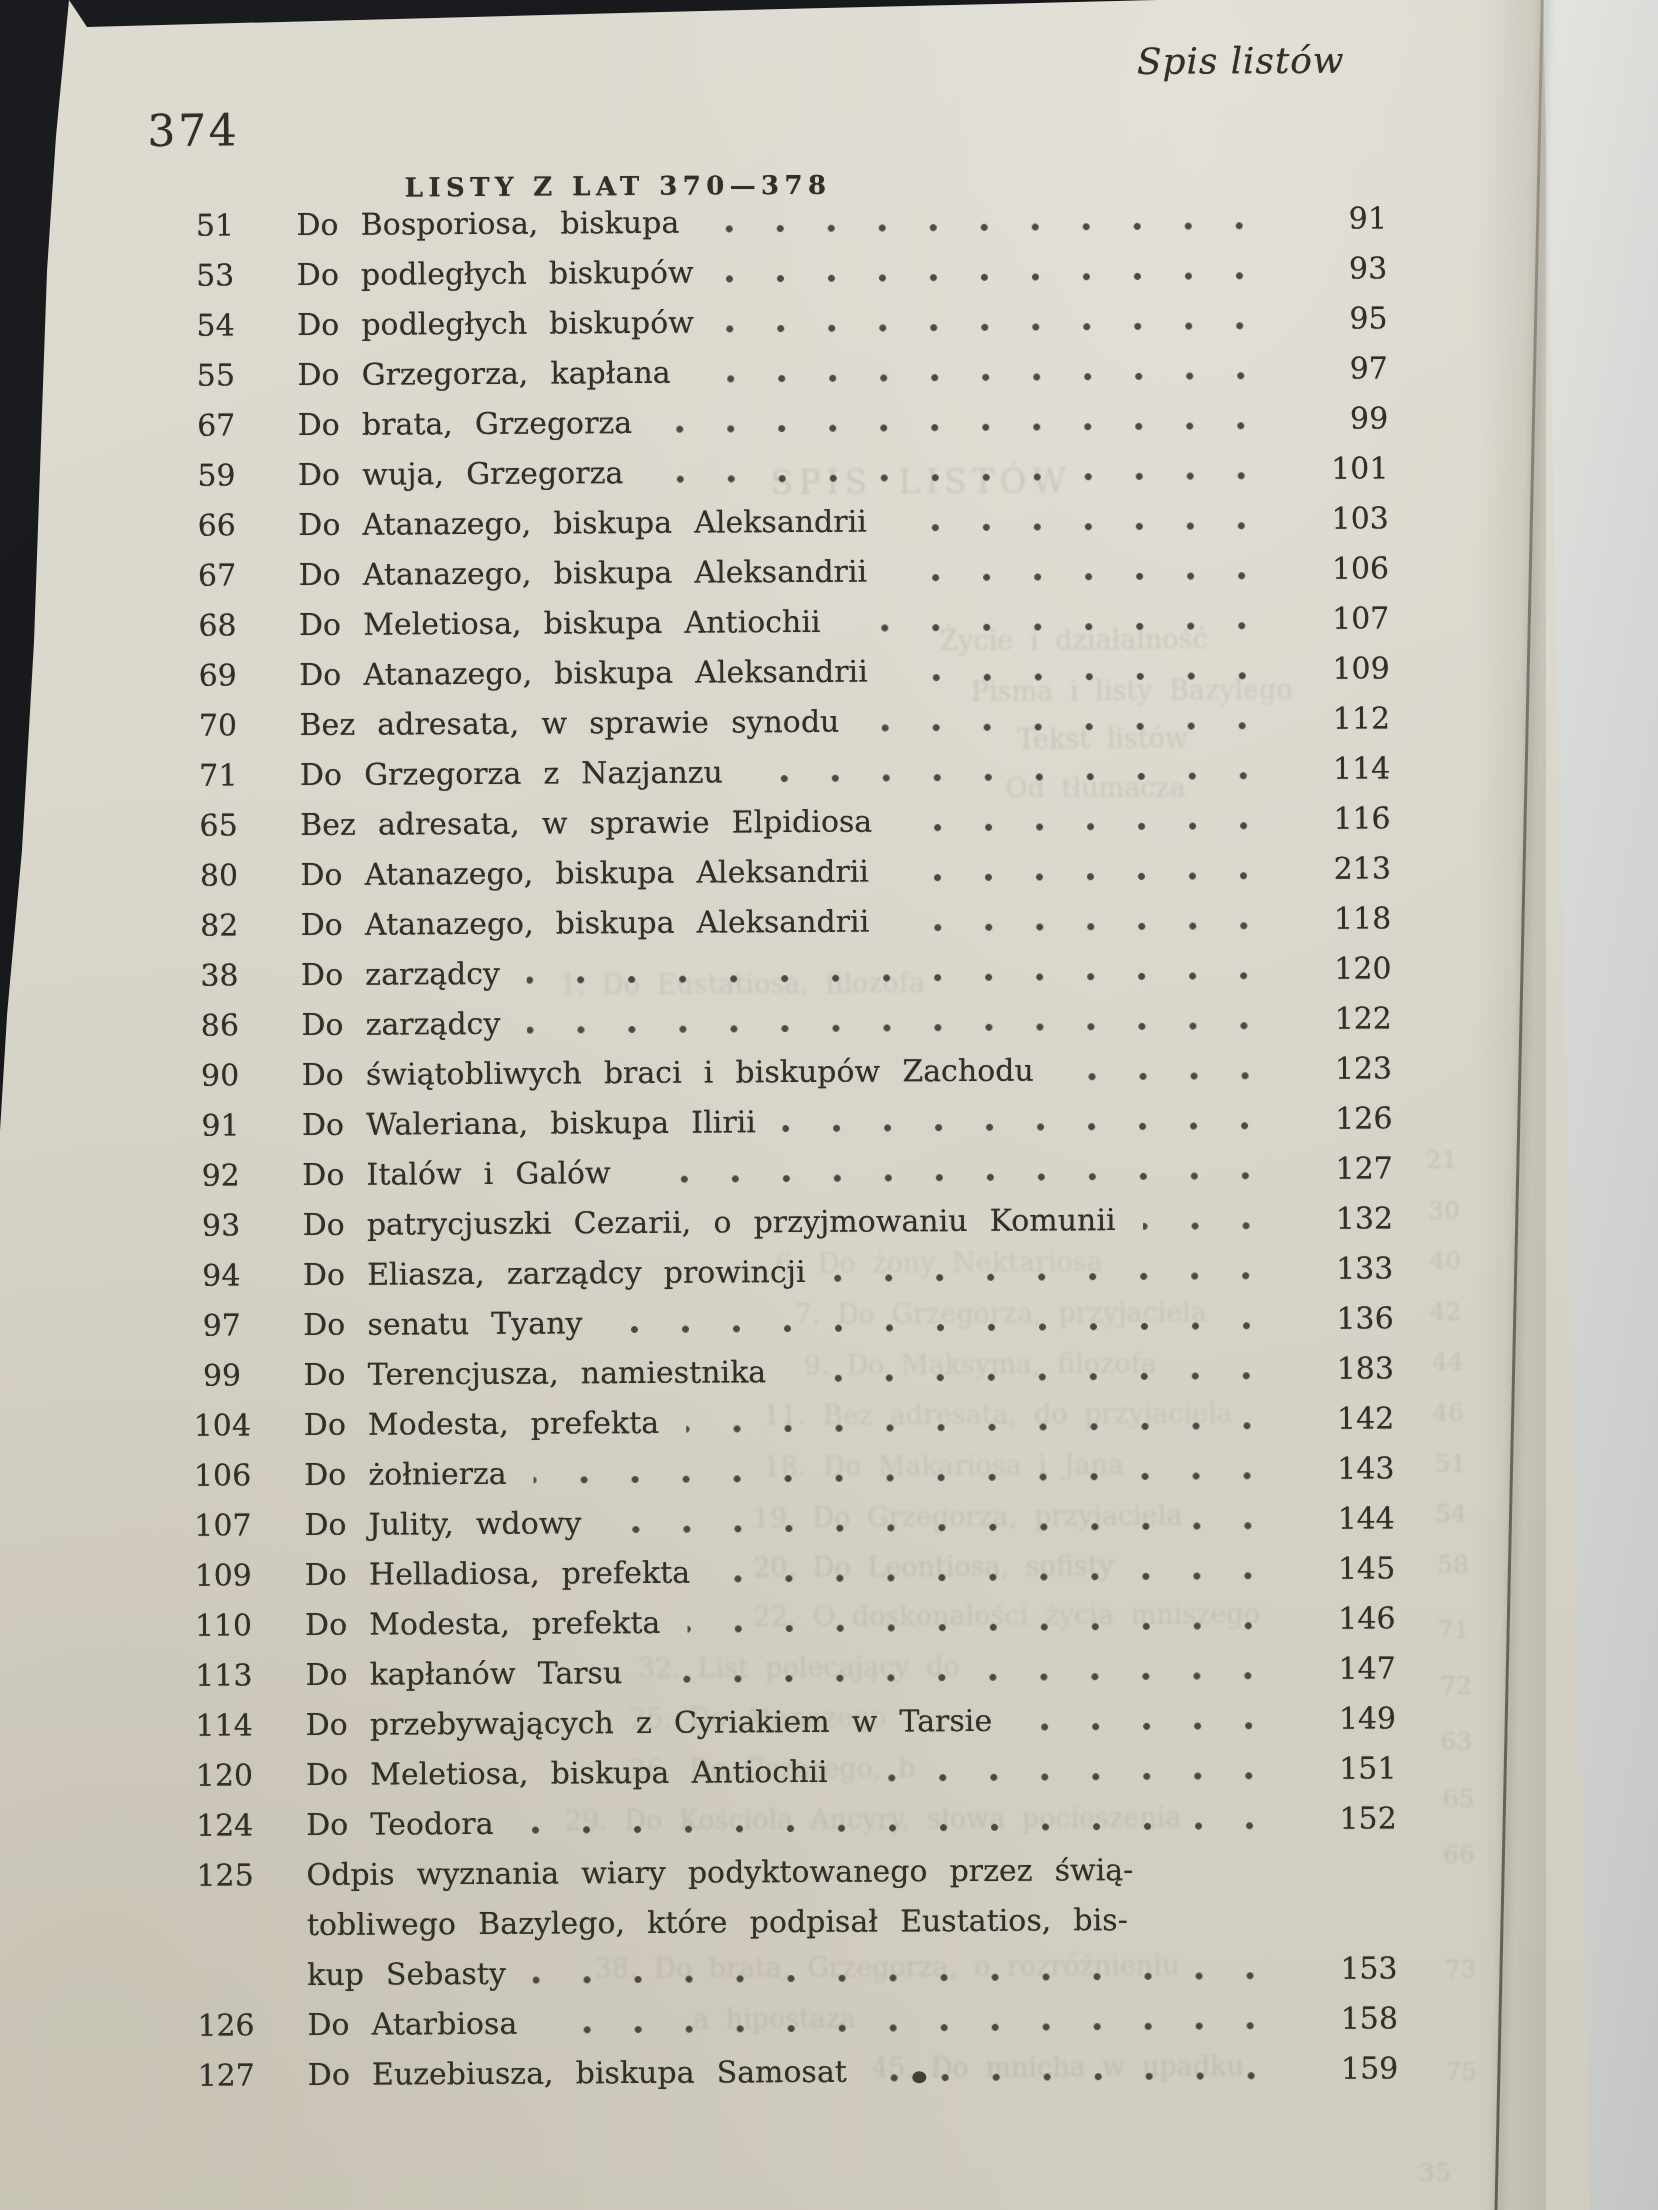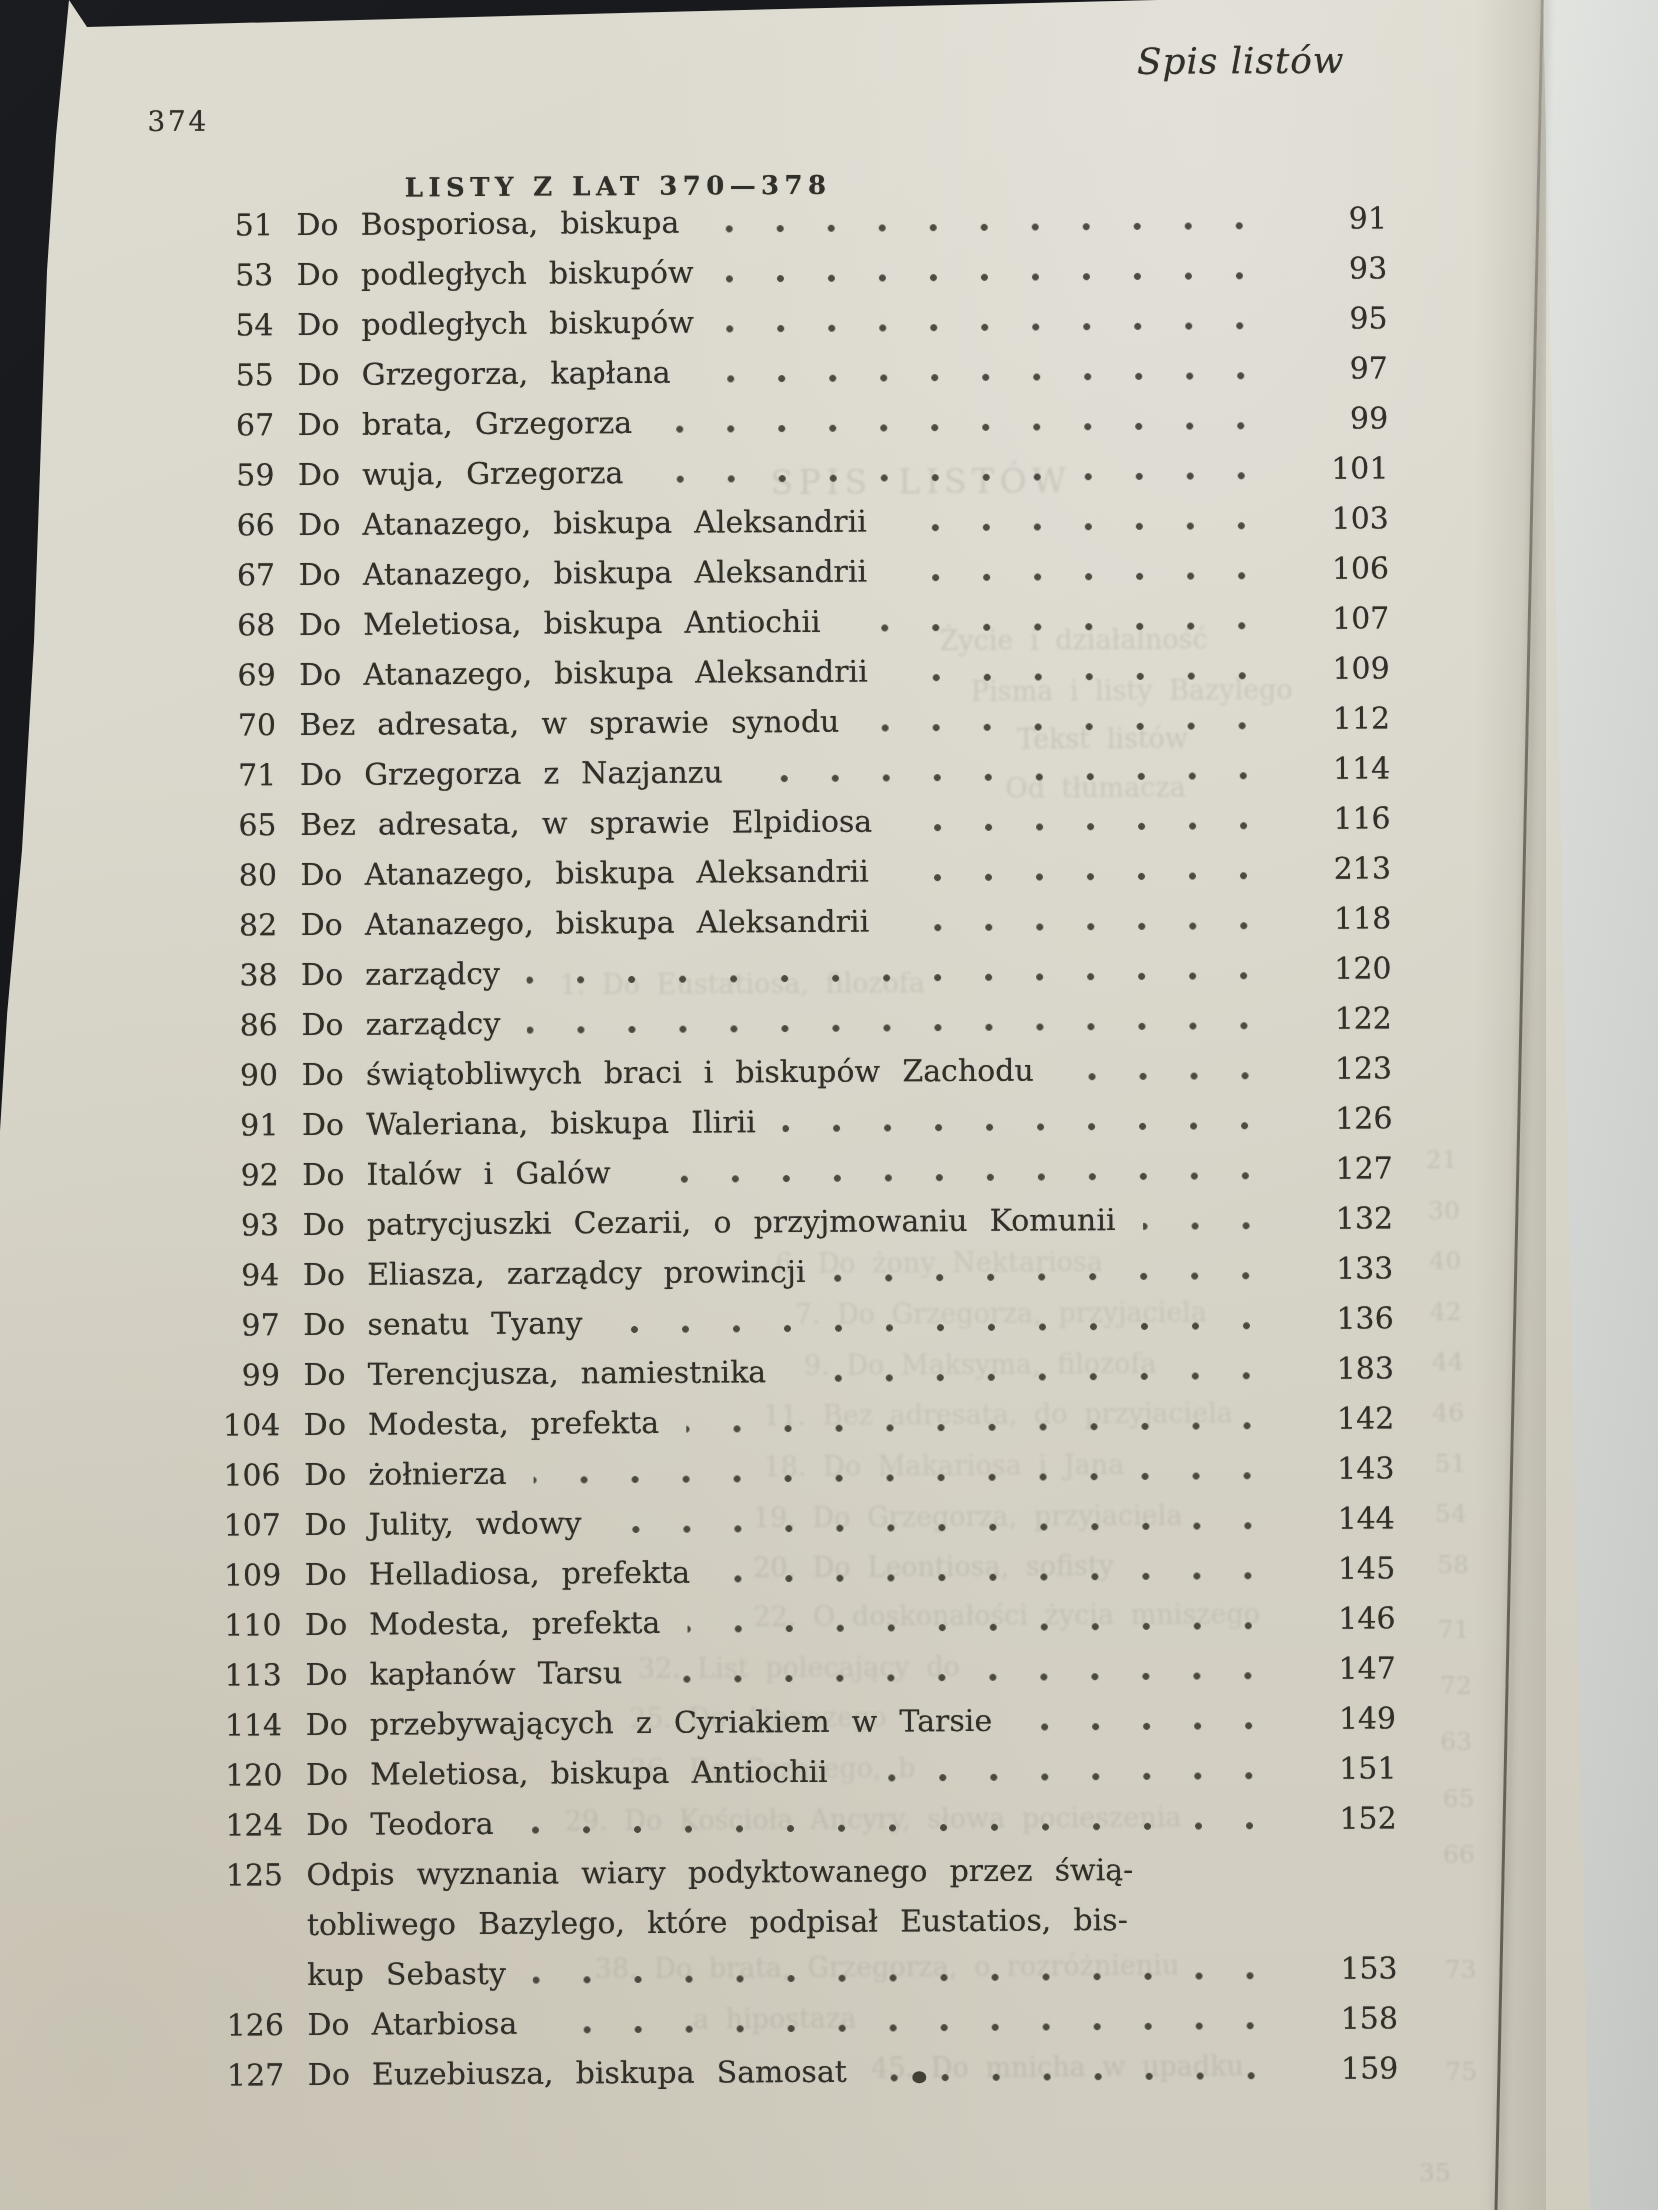--- a/index.html
+++ b/index.html
@@ -36,26 +36,26 @@
     transform:rotate(1.2deg);transform-origin:top left;
     box-shadow:2.7px 0 9px rgba(40,36,28,.35);
   }
   
   .content{
     position:absolute;top:0;left:0;width:1593px;height:2211px;
     transform:rotate(-0.35deg);transform-origin:50% 40%;
     color:#312f29;
   }
   .content .ink{text-shadow:0 0 0.9px rgba(49,47,41,.55);}
-  .folio{position:absolute;top:101px;left:152px;font-size:28px;letter-spacing:2.7px;}
+  .folio{position:absolute;top:101px;left:152px;font-size:44px;letter-spacing:2.7px;}
   .running-title{position:absolute;top:43px;left:1142px;font-size:36px;font-style:italic;letter-spacing:0.9px;}
   .heading{position:absolute;top:170px;left:409px;font-size:26px;font-weight:bold;letter-spacing:5.4px;white-space:nowrap;}
   .toc{position:absolute;top:197px;left:161px;width:1230px;}
   .row{display:flex;height:50px;line-height:50px;font-size:30px;white-space:nowrap;}
-  .num{width:116px;text-align:right;flex:0 0 auto;}
+  .num{width:116px;text-align:center;flex:0 0 auto;}
   .title{margin-left:23.5px;flex:0 0 auto;word-spacing:.42em;}
   .leader{
     flex:1 1 auto;min-width:31px;height:9px;align-self:flex-end;
     margin:0 18px 13.6px 27px;
     background-image:radial-gradient(circle at 4.5px 4.5px,#3a372e 3px,rgba(0,0,0,0) 3.8px);
     background-size:51px 9px;background-repeat:repeat-x;background-position:right center;
     opacity:.88;
   }
   .pageref{width:83px;text-align:right;flex:0 0 auto;}
   

